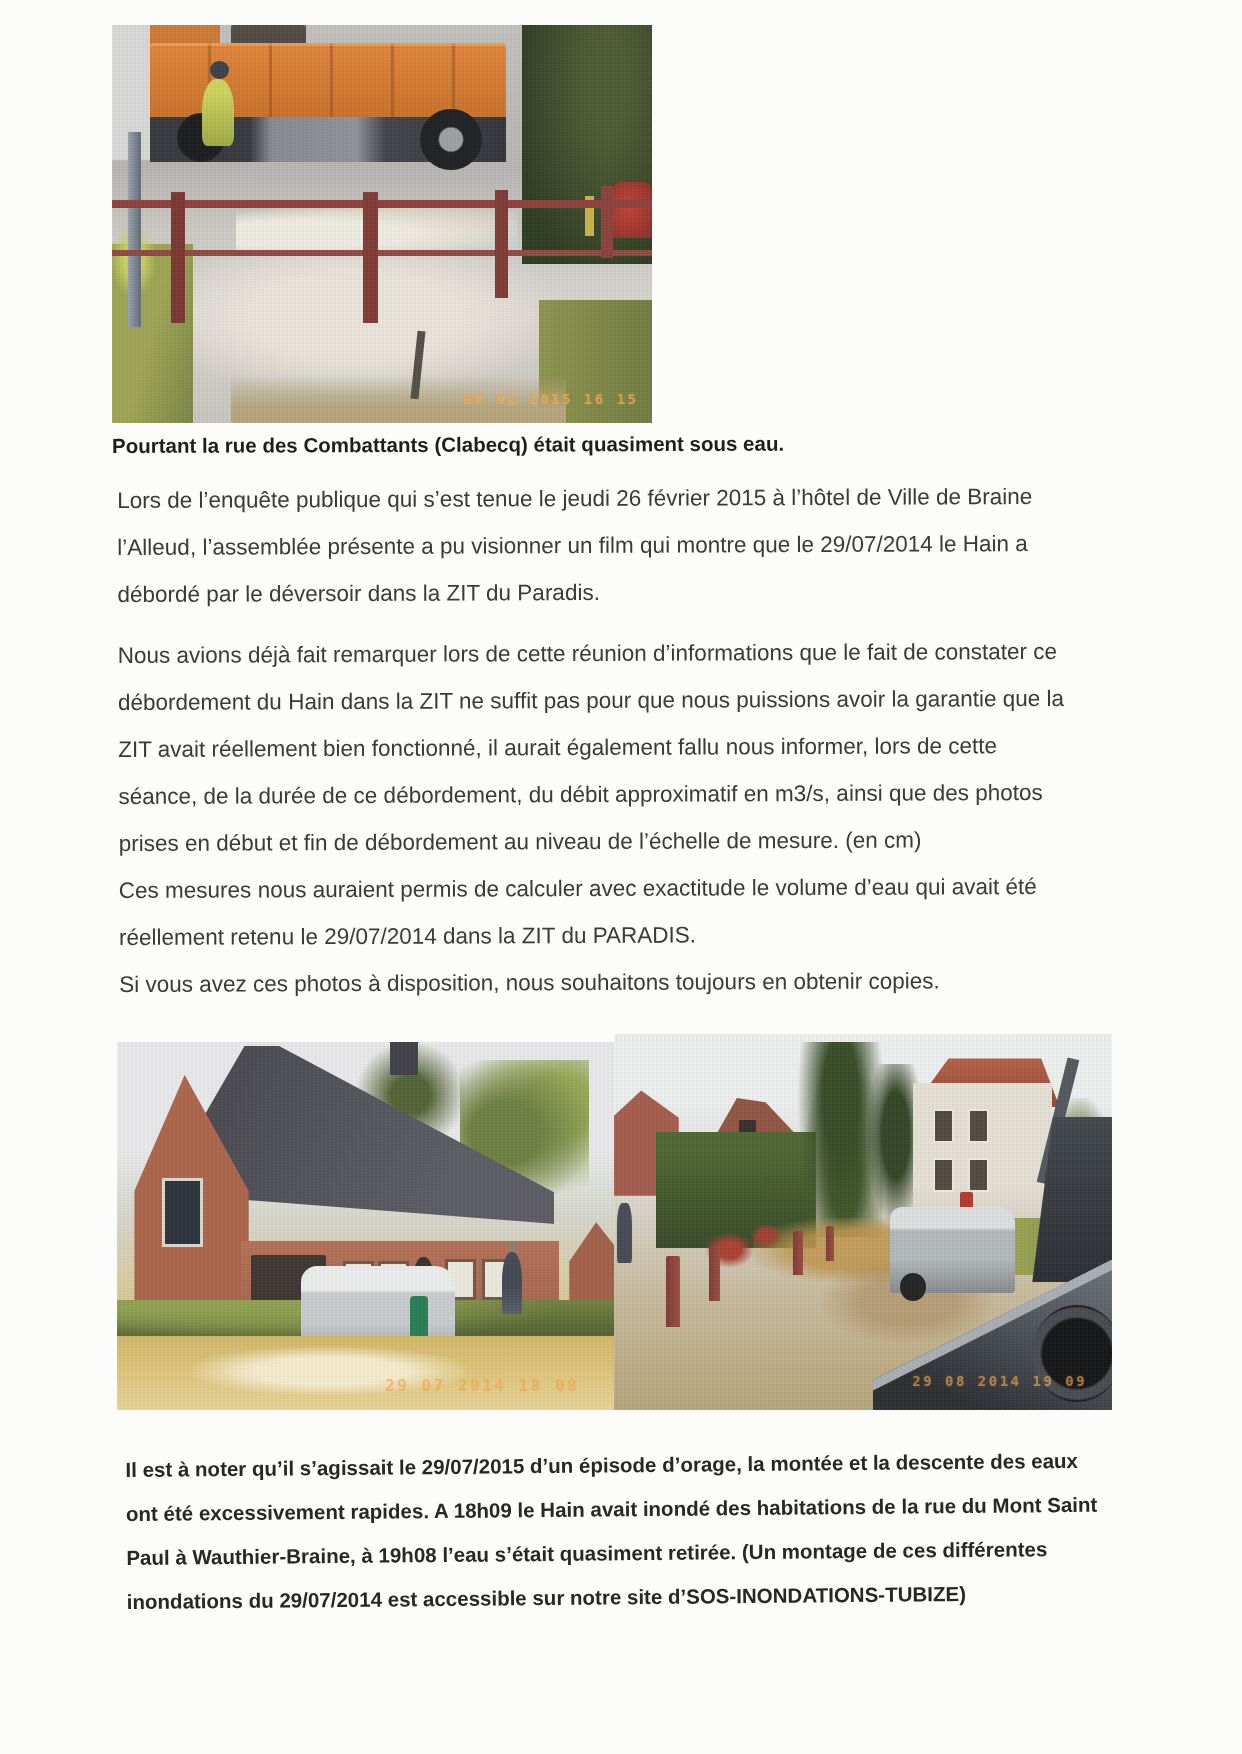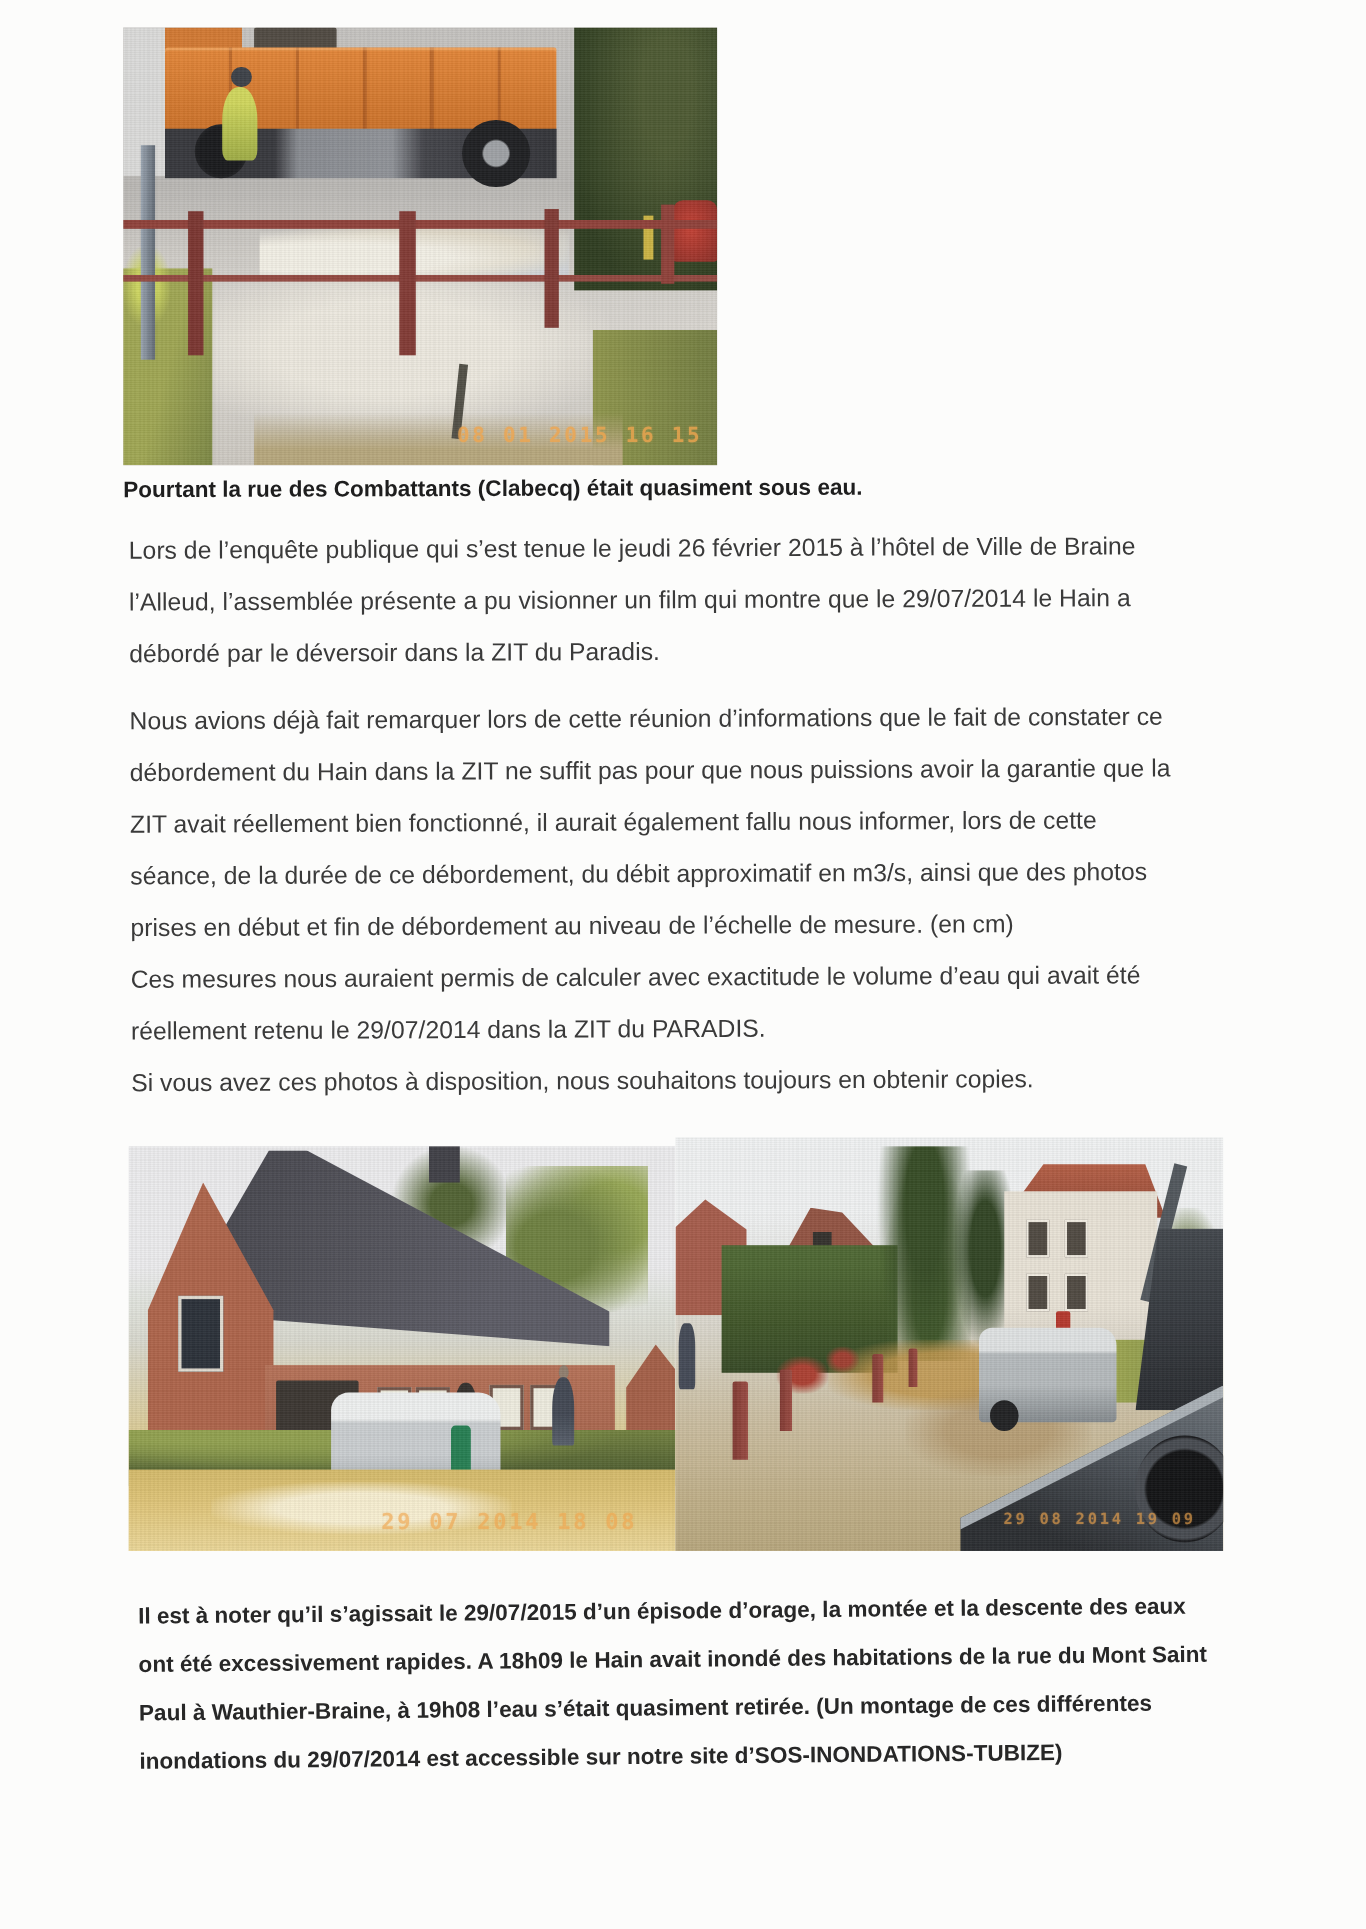--- a/index.html
+++ b/index.html
@@ -46,21 +46,21 @@
   .t-debris{left:23%;top:46%;width:52%;height:12%;
     background:radial-gradient(ellipse at 25% 55%, #f0ede3 0 35%, rgba(240,237,227,0) 70%),
                radial-gradient(ellipse at 55% 40%, #ddd6c5 0 40%, rgba(221,214,197,0) 75%),
                radial-gradient(ellipse at 80% 60%, #ccd1d7 0 30%, rgba(204,209,215,0) 65%);}
   .t-sheen{left:8%;top:57%;width:74%;height:36%;background:radial-gradient(ellipse at 50% 45%, rgba(235,231,221,.95) 0 38%, rgba(235,231,221,0) 75%);}
   .t-grassL{left:0;top:55%;width:15%;height:45%;background:linear-gradient(105deg,#9ba24d 0 50%,#76823e);}
   .t-grassLb{left:0;top:50%;width:8%;height:18%;background:radial-gradient(ellipse,#c9d25a 30%,rgba(201,210,90,0) 75%);}
   .t-grassR{left:79%;top:69%;width:21%;height:31%;background:linear-gradient(90deg,#8a9146,#6d783a);}
   .t-dirt{left:22%;top:88%;width:62%;height:12%;background:linear-gradient(180deg, rgba(182,166,126,0), #b3a378 70%);}
   .t-mark{left:56%;top:77%;width:1.5%;height:17%;background:#4b4940;transform:rotate(6deg);}
-  .t-ts{right:2.5%;bottom:4%;font-size:19px;margin-top:34px;}
+  .t-ts{right:2.5%;bottom:4%;font-size:14px;margin-top:34px;}
 
   
   .caption{position:absolute;left:112px;top:434px;width:880px;
     font-size:20.5px;font-weight:bold;color:#1e1e1e;transform:rotate(-0.2deg);transform-origin:left top;}
   .bodytext{position:absolute;left:117px;top:477px;width:948px;
     font-size:22.5px;line-height:47px;color:#3a3a3a;transform:rotate(-0.25deg);transform-origin:left top;}
   .bodytext p{margin:0;}
   .bodytext p.gap{margin-bottom:14px;}
 
   
@@ -88,21 +88,21 @@
                radial-gradient(ellipse at 40% 0, #7e9042 18%, rgba(126,144,66,0) 60%),
                linear-gradient(180deg,#6d7d3a,#4a592b 75%);}
   .l-car{left:37%;top:61%;width:31%;height:25%;border-radius:16px 20px 5px 5px;
     background:linear-gradient(180deg,#eceeee 0 26%,#c7cbce 30% 62%,#9aa0a4);}
   .l-carwin{left:40%;top:62.5%;width:24%;height:8.5%;background:linear-gradient(90deg,#57626b,#3f4a53);border-radius:12px 14px 0 0;}
   .l-phead{left:78.6%;top:54%;width:1.9%;height:3.6%;background:#8c7a6a;border-radius:50%;}
   .l-person{left:77.5%;top:57%;width:4%;height:17%;background:linear-gradient(180deg,#3c424e 55%,#525a66);border-radius:45% 45% 8% 8%;}
   .l-hydrant{left:59%;top:69%;width:3.6%;height:12%;background:#1f7a4d;border-radius:4px 4px 0 0;}
   .l-water{left:0;top:80%;width:100%;height:20%;background:linear-gradient(180deg,#d2b765 0,#dec376 45%,#e8d494 100%);}
   .l-waterlight{left:15%;top:83%;width:55%;height:13%;background:radial-gradient(ellipse, rgba(250,244,222,.85) 0 40%, rgba(250,244,222,0) 75%);}
-  .l-ts{right:7%;bottom:4%;font-size:20px;opacity:.65;margin-top:32px;}
+  .l-ts{right:7%;bottom:4%;font-size:16px;opacity:.65;margin-top:32px;}
 
   
   .photo-br{left:614px;top:1034px;width:498px;height:376px;
     background:linear-gradient(180deg,#eef0f1 0 18%,#e6e7e5 28%,#d6d2c6 48%,#c8bb9e 68%,#bcab83 88%,#b4a379 100%);}
   .r-lhouse{left:0;top:15%;width:13%;height:28%;background:#a25746;clip-path:polygon(0 24%, 42% 0, 100% 26%, 100% 100%, 0 100%);}
   .r-hedge{left:8.5%;top:26%;width:32%;height:31%;background:linear-gradient(180deg,#48622d 0 15%, #3a5022 60%, #314420);}
   .r-mhouse{left:20%;top:17%;width:18%;height:19%;background:#8e4e3d;clip-path:polygon(0 58%, 26% 0, 58% 6%, 100% 62%, 100% 100%, 0 100%);}
   .r-mwin{left:25%;top:23%;width:3.6%;height:6.5%;background:#2d2a26;}
   .r-ctrees{left:37%;top:2%;width:17%;height:52%;
     background:radial-gradient(ellipse at 50% 28%, #30461f 30%, rgba(48,70,31,0) 72%),

